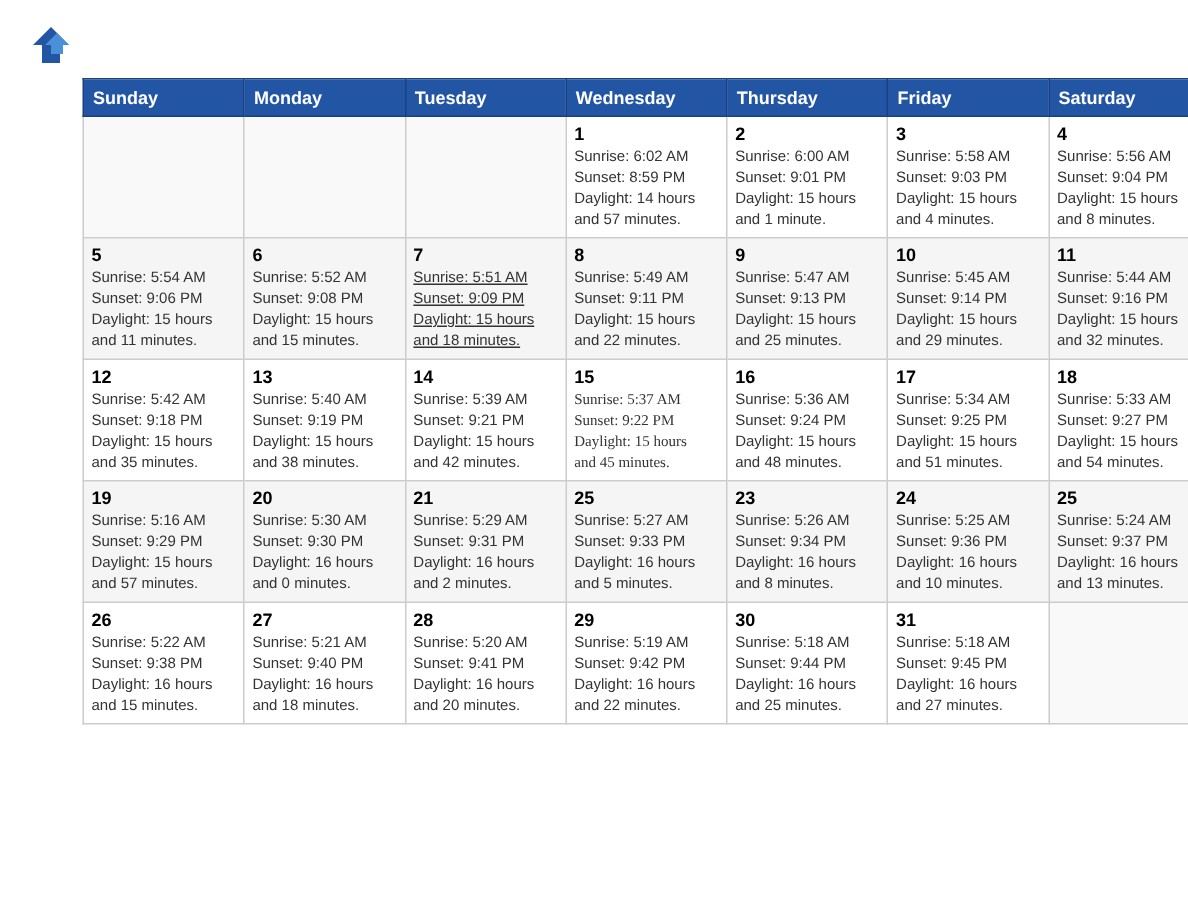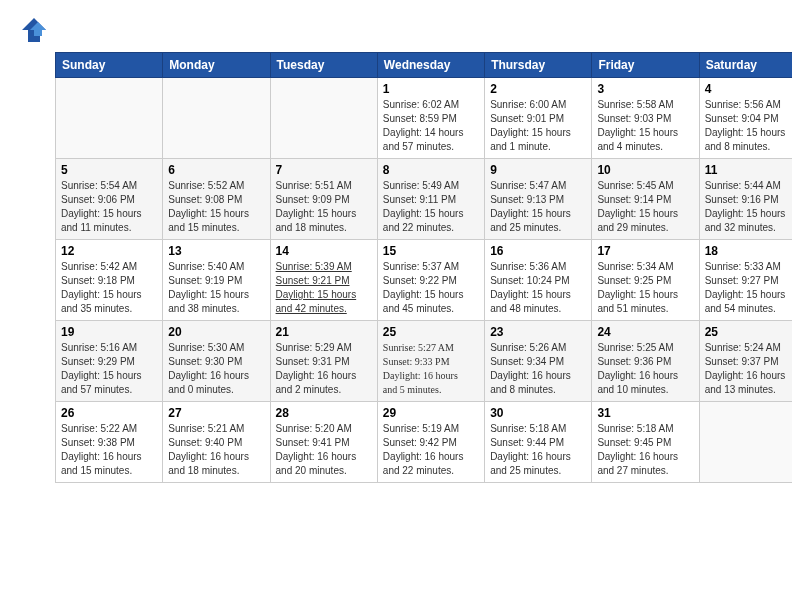--- a/index.html
+++ b/index.html
@@ -176,21 +176,21 @@
           </td>
           <td>
             <div class="day-num">6</div>
             <div class="day-info" style="white-space: pre-line;">Sunrise: 5:52 AM
 Sunset: 9:08 PM
 Daylight: 15 hours
 and 15 minutes.</div>
           </td>
           <td>
             <div class="day-num">7</div>
-            <div class="day-info" style="white-space: pre-line;">Sunrise: 5:51 AM
+            <div class="day-info" style="white-space: pre-line; text-decoration: underline;">Sunrise: 5:51 AM
 Sunset: 9:09 PM
 Daylight: 15 hours
 and 18 minutes.</div>
           </td>
           <td>
             <div class="day-num">8</div>
             <div class="day-info" style="white-space: pre-line;">Sunrise: 5:49 AM
 Sunset: 9:11 PM
 Daylight: 15 hours
 and 22 minutes.</div>
@@ -227,36 +227,36 @@
           </td>
           <td>
             <div class="day-num">13</div>
             <div class="day-info" style="white-space: pre-line;">Sunrise: 5:40 AM
 Sunset: 9:19 PM
 Daylight: 15 hours
 and 38 minutes.</div>
           </td>
           <td>
             <div class="day-num">14</div>
-            <div class="day-info" style="white-space: pre-line; text-decoration: underline;">Sunrise: 5:39 AM
+            <div class="day-info" style="white-space: pre-line;">Sunrise: 5:39 AM
 Sunset: 9:21 PM
 Daylight: 15 hours
 and 42 minutes.</div>
           </td>
           <td>
             <div class="day-num">15</div>
-            <div class="day-info" style="white-space: pre-line;">Sunrise: 5:37 AM
+            <div class="day-info" style="white-space: pre-line; font-family: Liberation Serif, serif;">Sunrise: 5:37 AM
 Sunset: 9:22 PM
 Daylight: 15 hours
 and 45 minutes.</div>
           </td>
           <td>
             <div class="day-num">16</div>
             <div class="day-info" style="white-space: pre-line;">Sunrise: 5:36 AM
-Sunset: 10:24 PM
+Sunset: 9:24 PM
 Daylight: 15 hours
 and 48 minutes.</div>
           </td>
           <td>
             <div class="day-num">17</div>
             <div class="day-info" style="white-space: pre-line;">Sunrise: 5:34 AM
 Sunset: 9:25 PM
 Daylight: 15 hours
 and 51 minutes.</div>
           </td>
@@ -285,21 +285,21 @@
           </td>
           <td>
             <div class="day-num">21</div>
             <div class="day-info" style="white-space: pre-line;">Sunrise: 5:29 AM
 Sunset: 9:31 PM
 Daylight: 16 hours
 and 2 minutes.</div>
           </td>
           <td>
             <div class="day-num">25</div>
-            <div class="day-info" style="white-space: pre-line; font-family: Liberation Serif, serif;">Sunrise: 5:27 AM
+            <div class="day-info" style="white-space: pre-line;">Sunrise: 5:27 AM
 Sunset: 9:33 PM
 Daylight: 16 hours
 and 5 minutes.</div>
           </td>
           <td>
             <div class="day-num">23</div>
             <div class="day-info" style="white-space: pre-line;">Sunrise: 5:26 AM
 Sunset: 9:34 PM
 Daylight: 16 hours
 and 8 minutes.</div>

